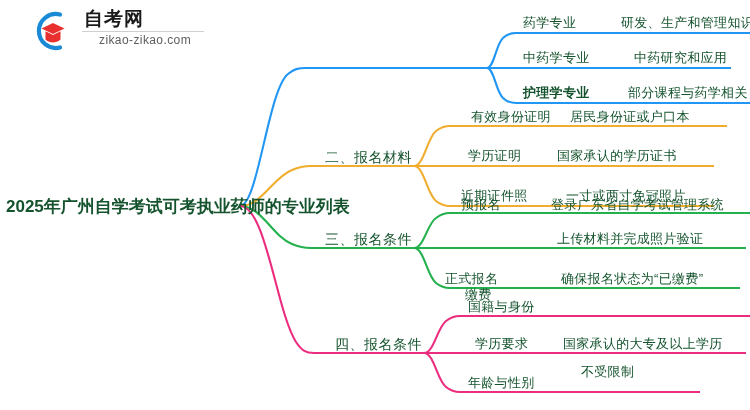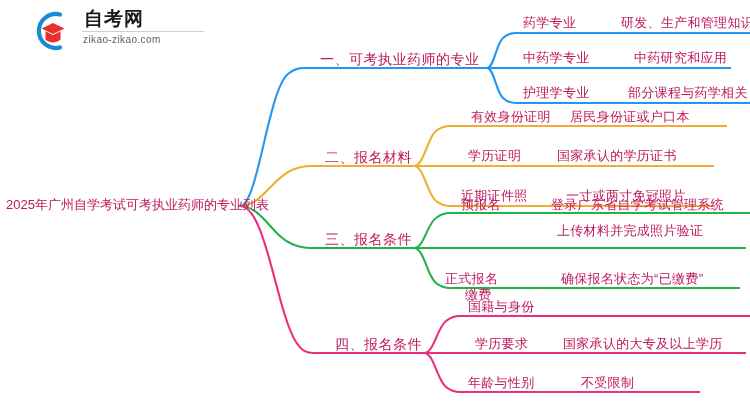--- a/index.html
+++ b/index.html
@@ -44,50 +44,51 @@
     line-height: 22px;
     padding-left: 2px;
   }
   #logo-divider {
     width: 122px;
     height: 1px;
     background: #cfcfcf;
     margin: 1px 0 2px 0;
   }
   #logo-sub {
-    font-size: 10px;
+    font-size: 12px;
     color: #5e5e5e;
     letter-spacing: 0.4px;
     line-height: 12px;
     padding-left: 1px;
+    margin-left: 16px;
   }
 
   
   #map {
     position: absolute;
     left: 0;
     top: 0;
     width: 750px;
     height: 410px;
   }
   #map-svg {
     position: absolute;
     left: 0;
     top: 0;
   }
 
   .node {
     position: absolute;
     white-space: nowrap;
-    color: #be185d;
+    color: #14532d;
     line-height: 1;
   }
   .root-node {
-    font-size: 13px;
-    font-weight: normal;
+    font-size: 17px;
+    font-weight: bold;
     letter-spacing: 0px;
   }
   .lvl2-node {
     font-size: 14px;
     letter-spacing: 0.5px;
   }
   .lvl3-node {
     font-size: 13px;
     letter-spacing: 0.3px;
   }
@@ -168,56 +169,55 @@
 
       <path d="M424,353 L746,353" fill="none" stroke="#ec2d7f" stroke-width="2.1"></path>
 
       <path d="M424,353 C434,353 437,380 446,387 C451,391 454,392 460,392" fill="none" stroke="#ec2d7f" stroke-width="2.1"></path>
       <path d="M460,392 L700,392" fill="none" stroke="#ec2d7f" stroke-width="2.1"></path>
     </g>
   </svg>
 
   <div class="node root-node" style="left:6px; top:198px;">2025年广州自学考试可考执业药师的专业列表</div>
 
-  <div class="node lvl2-node" style="left:320px; top:52px;">一、可考执业药师的专业</div>
 
   <div class="node lvl3-node" style="left:523px; top:16px;">药学专业</div>
   <div class="node lvl4-node" style="left:621px; top:16px;">研发、生产和管理知识</div>
 
   <div class="node lvl3-node" style="left:523px; top:51px;">中药学专业</div>
   <div class="node lvl4-node" style="left:634px; top:51px;">中药研究和应用</div>
 
-  <div class="node lvl3-node" style="left:523px; top:86px;">护理学专业</div>
+  <div class="node lvl3-node" style="left:523px; top:86px;font-weight:bold;">护理学专业</div>
   <div class="node lvl4-node" style="left:628px; top:86px;">部分课程与药学相关</div>
 
   <div class="node lvl2-node" style="left:325px; top:150px;">二、报名材料</div>
 
   <div class="node lvl3-node" style="left:459px; top:110px;margin-left:12px;">有效身份证明</div>
   <div class="node lvl4-node" style="left:570px; top:110px;">居民身份证或户口本</div>
 
   <div class="node lvl3-node" style="left:468px; top:149px;">学历证明</div>
   <div class="node lvl4-node" style="left:557px; top:149px;">国家承认的学历证书</div>
 
   <div class="node lvl3-node" style="left:461px; top:189px;">近期证件照</div>
   <div class="node lvl4-node" style="left:566px; top:189px;">一寸或两寸免冠照片</div>
 
   <div class="node lvl2-node" style="left:325px; top:232px;">三、报名条件</div>
 
   <div class="node lvl3-node" style="left:461px; top:198px;">预报名</div>
   <div class="node lvl4-node" style="left:551px; top:198px;">登录广东省自学考试管理系统</div>
 
   <div class="node lvl3-node" style="left:445px; top:232px;margin-top:40px;">正式报名</div>
-  <div class="node lvl4-node" style="left:557px; top:224px;">上传材料并完成照片验证</div>
+  <div class="node lvl4-node" style="left:557px; top:232px;">上传材料并完成照片验证</div>
 
   <div class="node lvl3-node" style="left:465px; top:288px;">缴费</div>
   <div class="node lvl4-node" style="left:561px; top:272px;">确保报名状态为“已缴费”</div>
 
   <div class="node lvl2-node" style="left:335px; top:337px;">四、报名条件</div>
 
   <div class="node lvl3-node" style="left:468px; top:300px;">国籍与身份</div>
 
   <div class="node lvl3-node" style="left:475px; top:337px;">学历要求</div>
   <div class="node lvl4-node" style="left:563px; top:337px;">国家承认的大专及以上学历</div>
 
   <div class="node lvl3-node" style="left:468px; top:376px;">年龄与性别</div>
-  <div class="node lvl4-node" style="left:581px; top:376px;text-align:right;">不受限制</div>
+  <div class="node lvl4-node" style="left:581px; top:365px;text-align:right;">不受限制</div>
 
 </div>
 
 </body></html>

